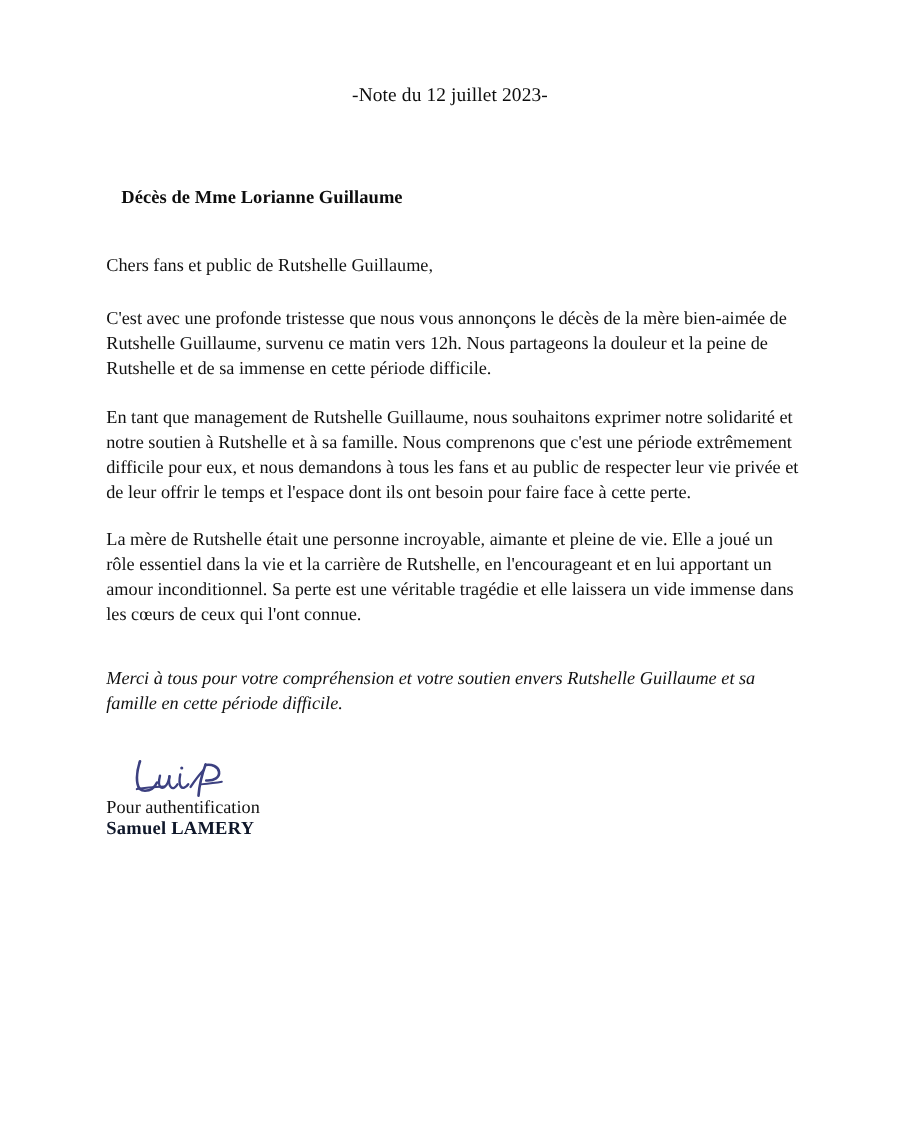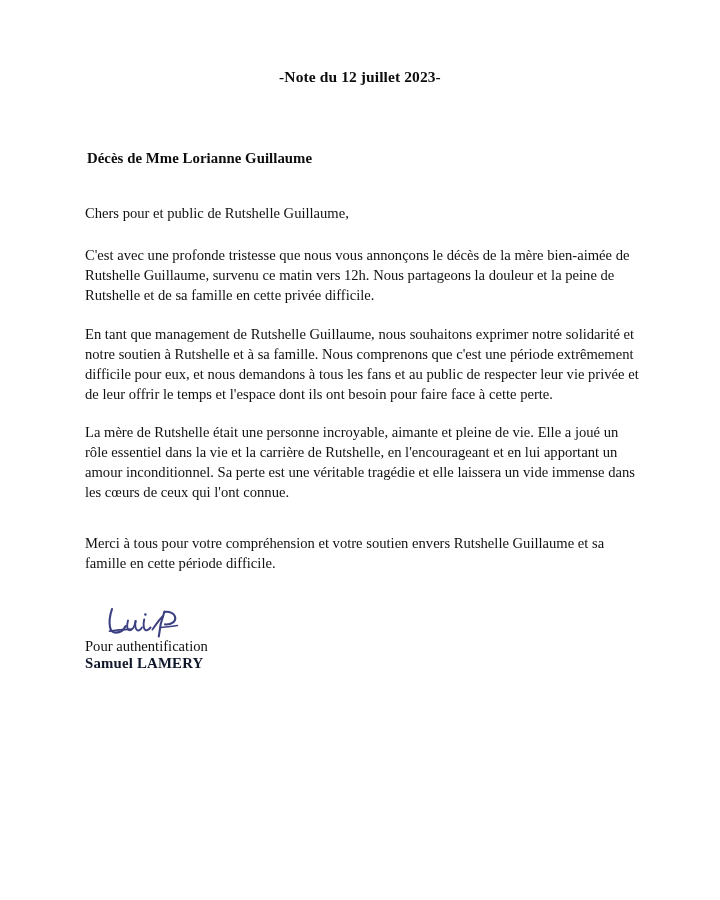--- a/index.html
+++ b/index.html
@@ -25,57 +25,58 @@
   }
 
   
   .doc-title {
     position: absolute;
     top: 68px;
     left: 0;
     width: 720px;
     text-align: center;
     font-size: 15.5px;
-    font-weight: bold;
+    font-weight: normal;
     letter-spacing: 0.1px;
     color: #0d0d0d;
   }
 
   
   .content {
     position: absolute;
     top: 150px;
     left: 85px;
     width: 557px;
   }
 
   .subject {
     font-size: 14.8px;
     font-weight: bold;
     color: #0d0d0d;
-    margin: 0 0 36px 2px;
+    margin: 0 0 36px 12px;
     letter-spacing: 0.05px;
   }
 
   .salutation {
     font-size: 14.6px;
     margin: 0 0 22px 0;
     line-height: 1.38;
   }
 
   .para {
     font-size: 14.6px;
     line-height: 1.38;
     margin: 0 0 18px 0;
     text-align: left;
     color: #111111;
   }
 
   .para.spaced-before {
     margin-top: 30px;
+    font-style: italic;
   }
 
   .closing {
     font-size: 14.6px;
     line-height: 1.38;
     margin: 18px 0 0 0;
   }
 
   
   .signature-block {
@@ -125,23 +126,23 @@
 <body>
 
 <div class="page">
 
   <div class="doc-title">-Note du 12 juillet 2023-</div>
 
   <div class="content">
 
     <div class="subject">Décès de Mme Lorianne Guillaume</div>
 
-    <p class="salutation">Chers pour et public de Rutshelle Guillaume,</p>
+    <p class="salutation">Chers fans et public de Rutshelle Guillaume,</p>
 
-    <p class="para">C'est avec une profonde tristesse que nous vous annonçons le décès de la mère bien-aimée de Rutshelle Guillaume, survenu ce matin vers 12h. Nous partageons la douleur et la peine de Rutshelle et de sa famille en cette privée difficile.</p>
+    <p class="para">C'est avec une profonde tristesse que nous vous annonçons le décès de la mère bien-aimée de Rutshelle Guillaume, survenu ce matin vers 12h. Nous partageons la douleur et la peine de Rutshelle et de sa immense en cette période difficile.</p>
 
     <p class="para">En tant que management de Rutshelle Guillaume, nous souhaitons exprimer notre solidarité et notre soutien à Rutshelle et à sa famille. Nous comprenons que c'est une période extrêmement difficile pour eux, et nous demandons à tous les fans et au public de respecter leur vie privée et de leur offrir le temps et l'espace dont ils ont besoin pour faire face à cette perte.</p>
 
     <p class="para">La mère de Rutshelle était une personne incroyable, aimante et pleine de vie. Elle a joué un rôle essentiel dans la vie et la carrière de Rutshelle, en l'encourageant et en lui apportant un amour inconditionnel. Sa perte est une véritable tragédie et elle laissera un vide immense dans les cœurs de ceux qui l'ont connue.</p>
 
     <p class="para spaced-before">Merci à tous pour votre compréhension et votre soutien envers Rutshelle Guillaume et sa famille en cette période difficile.</p>
 
 
     <div class="signature-block">
 

